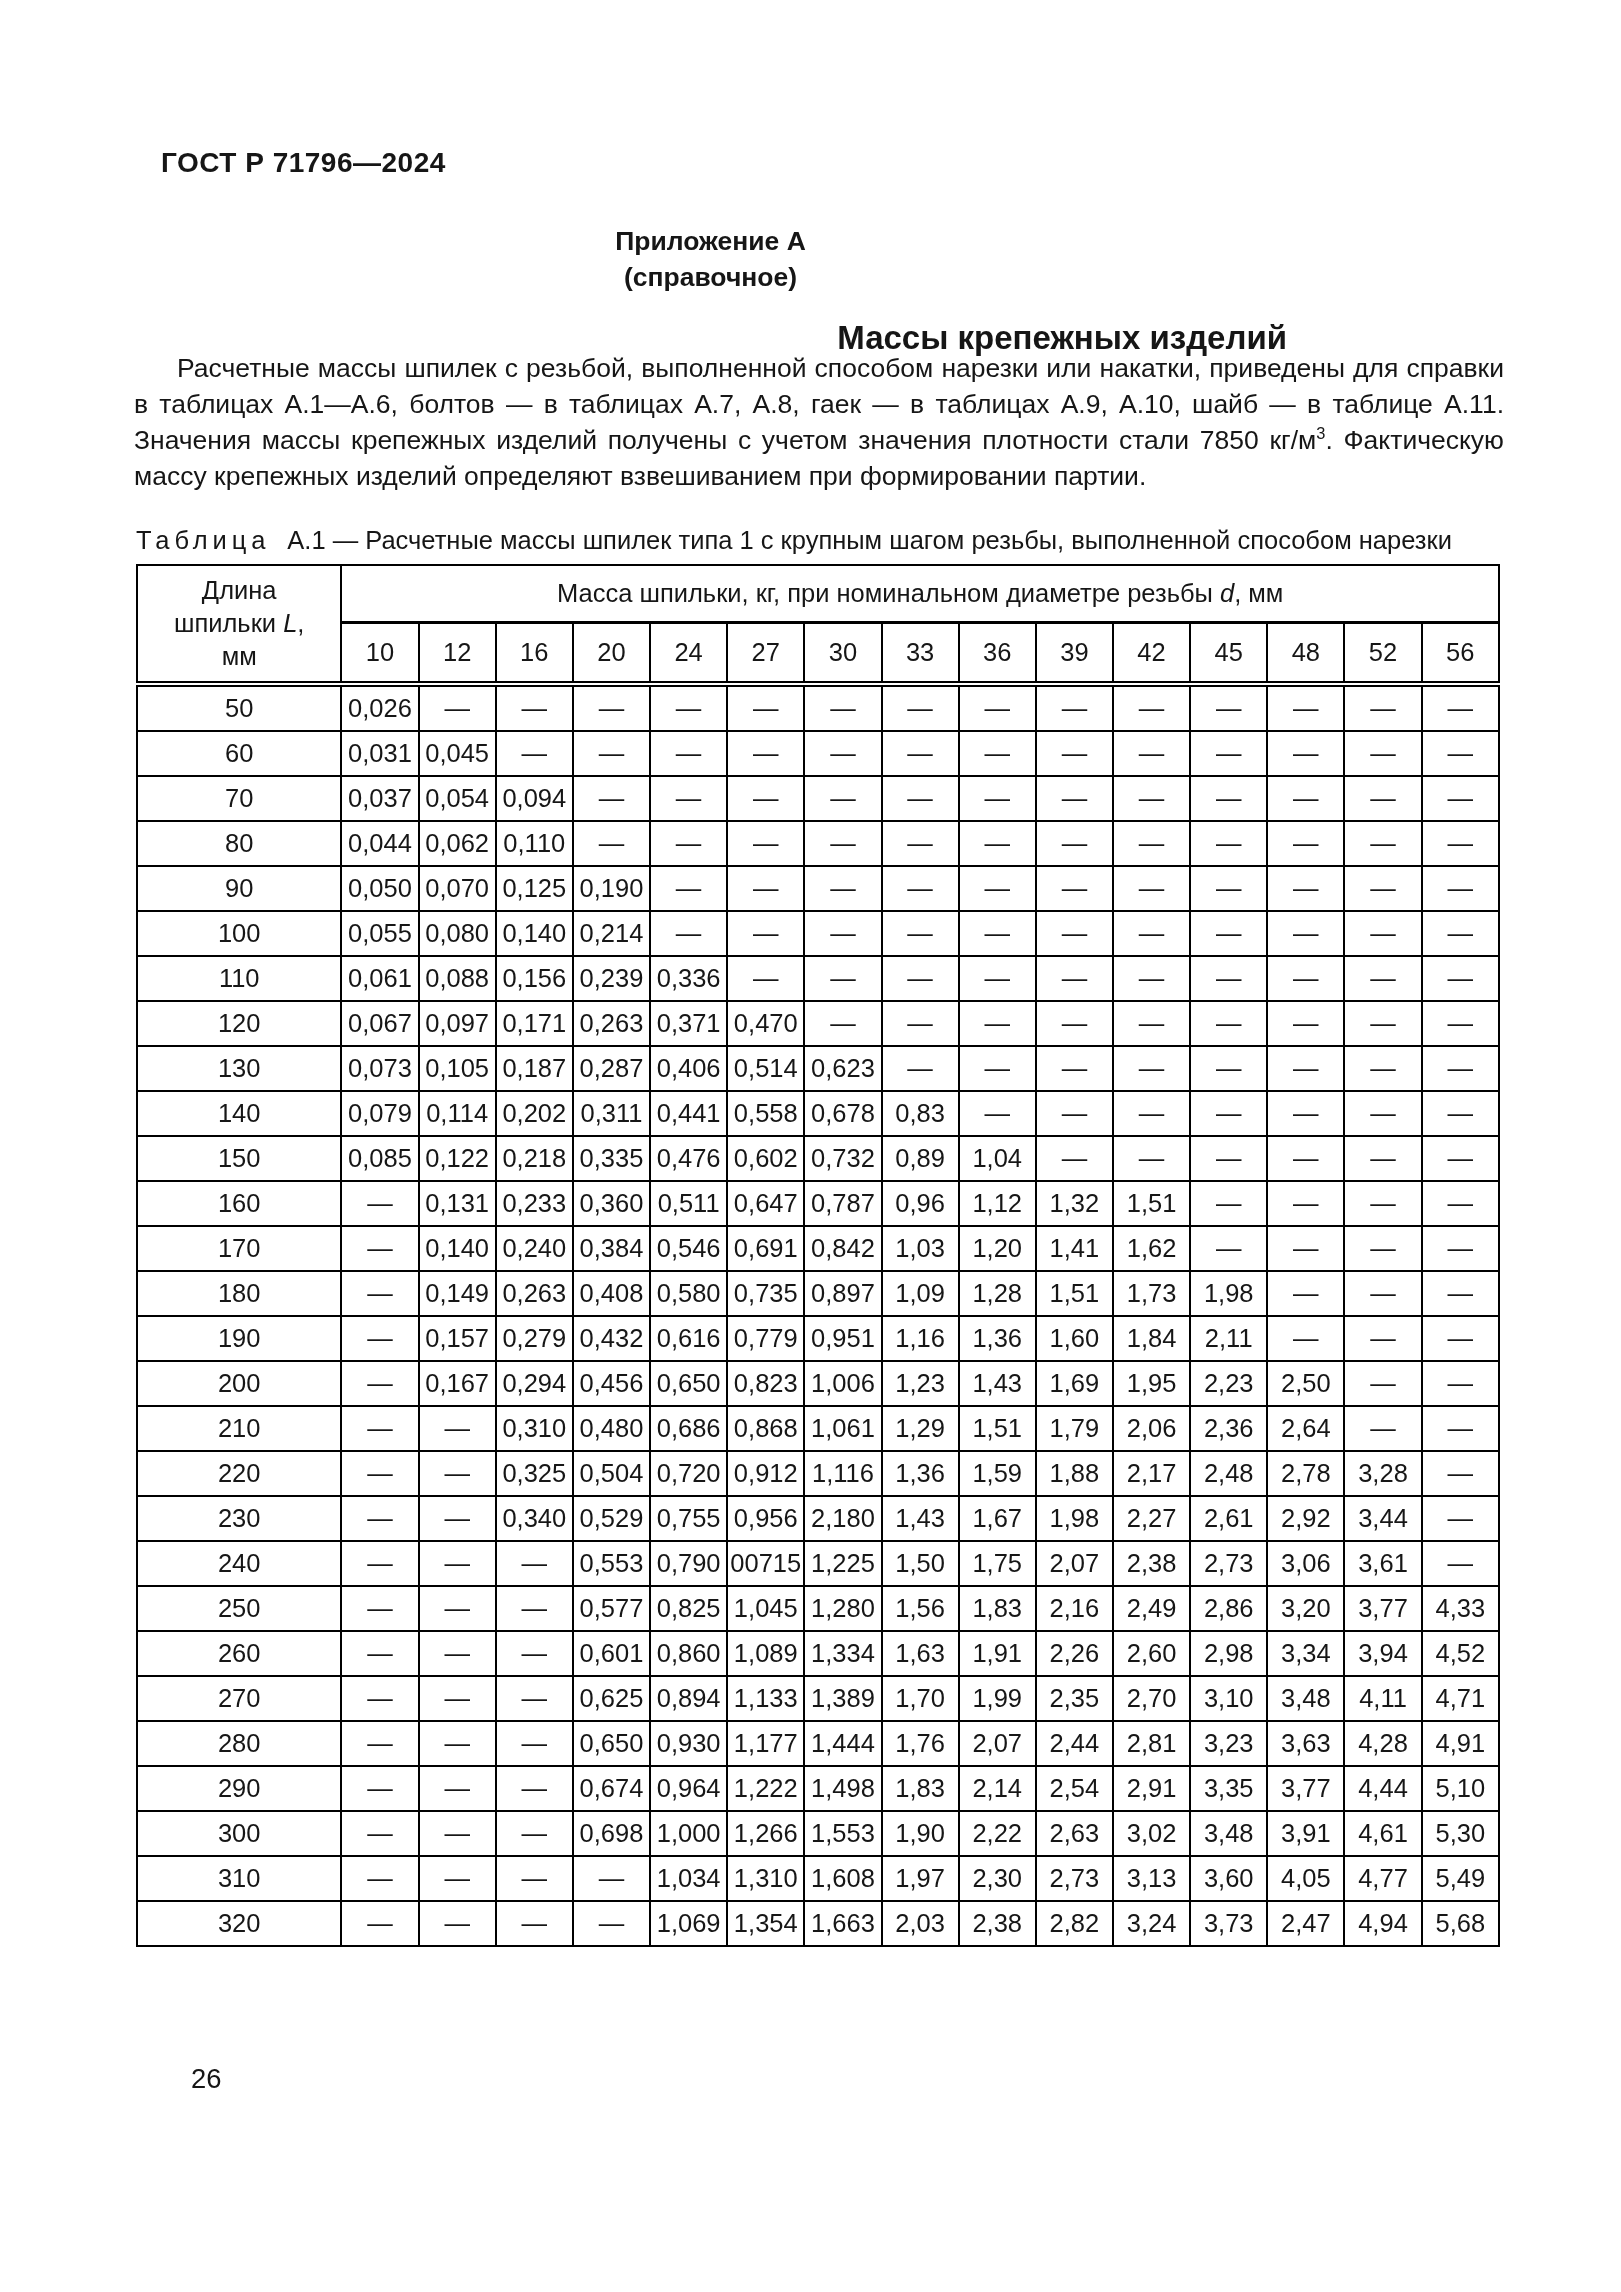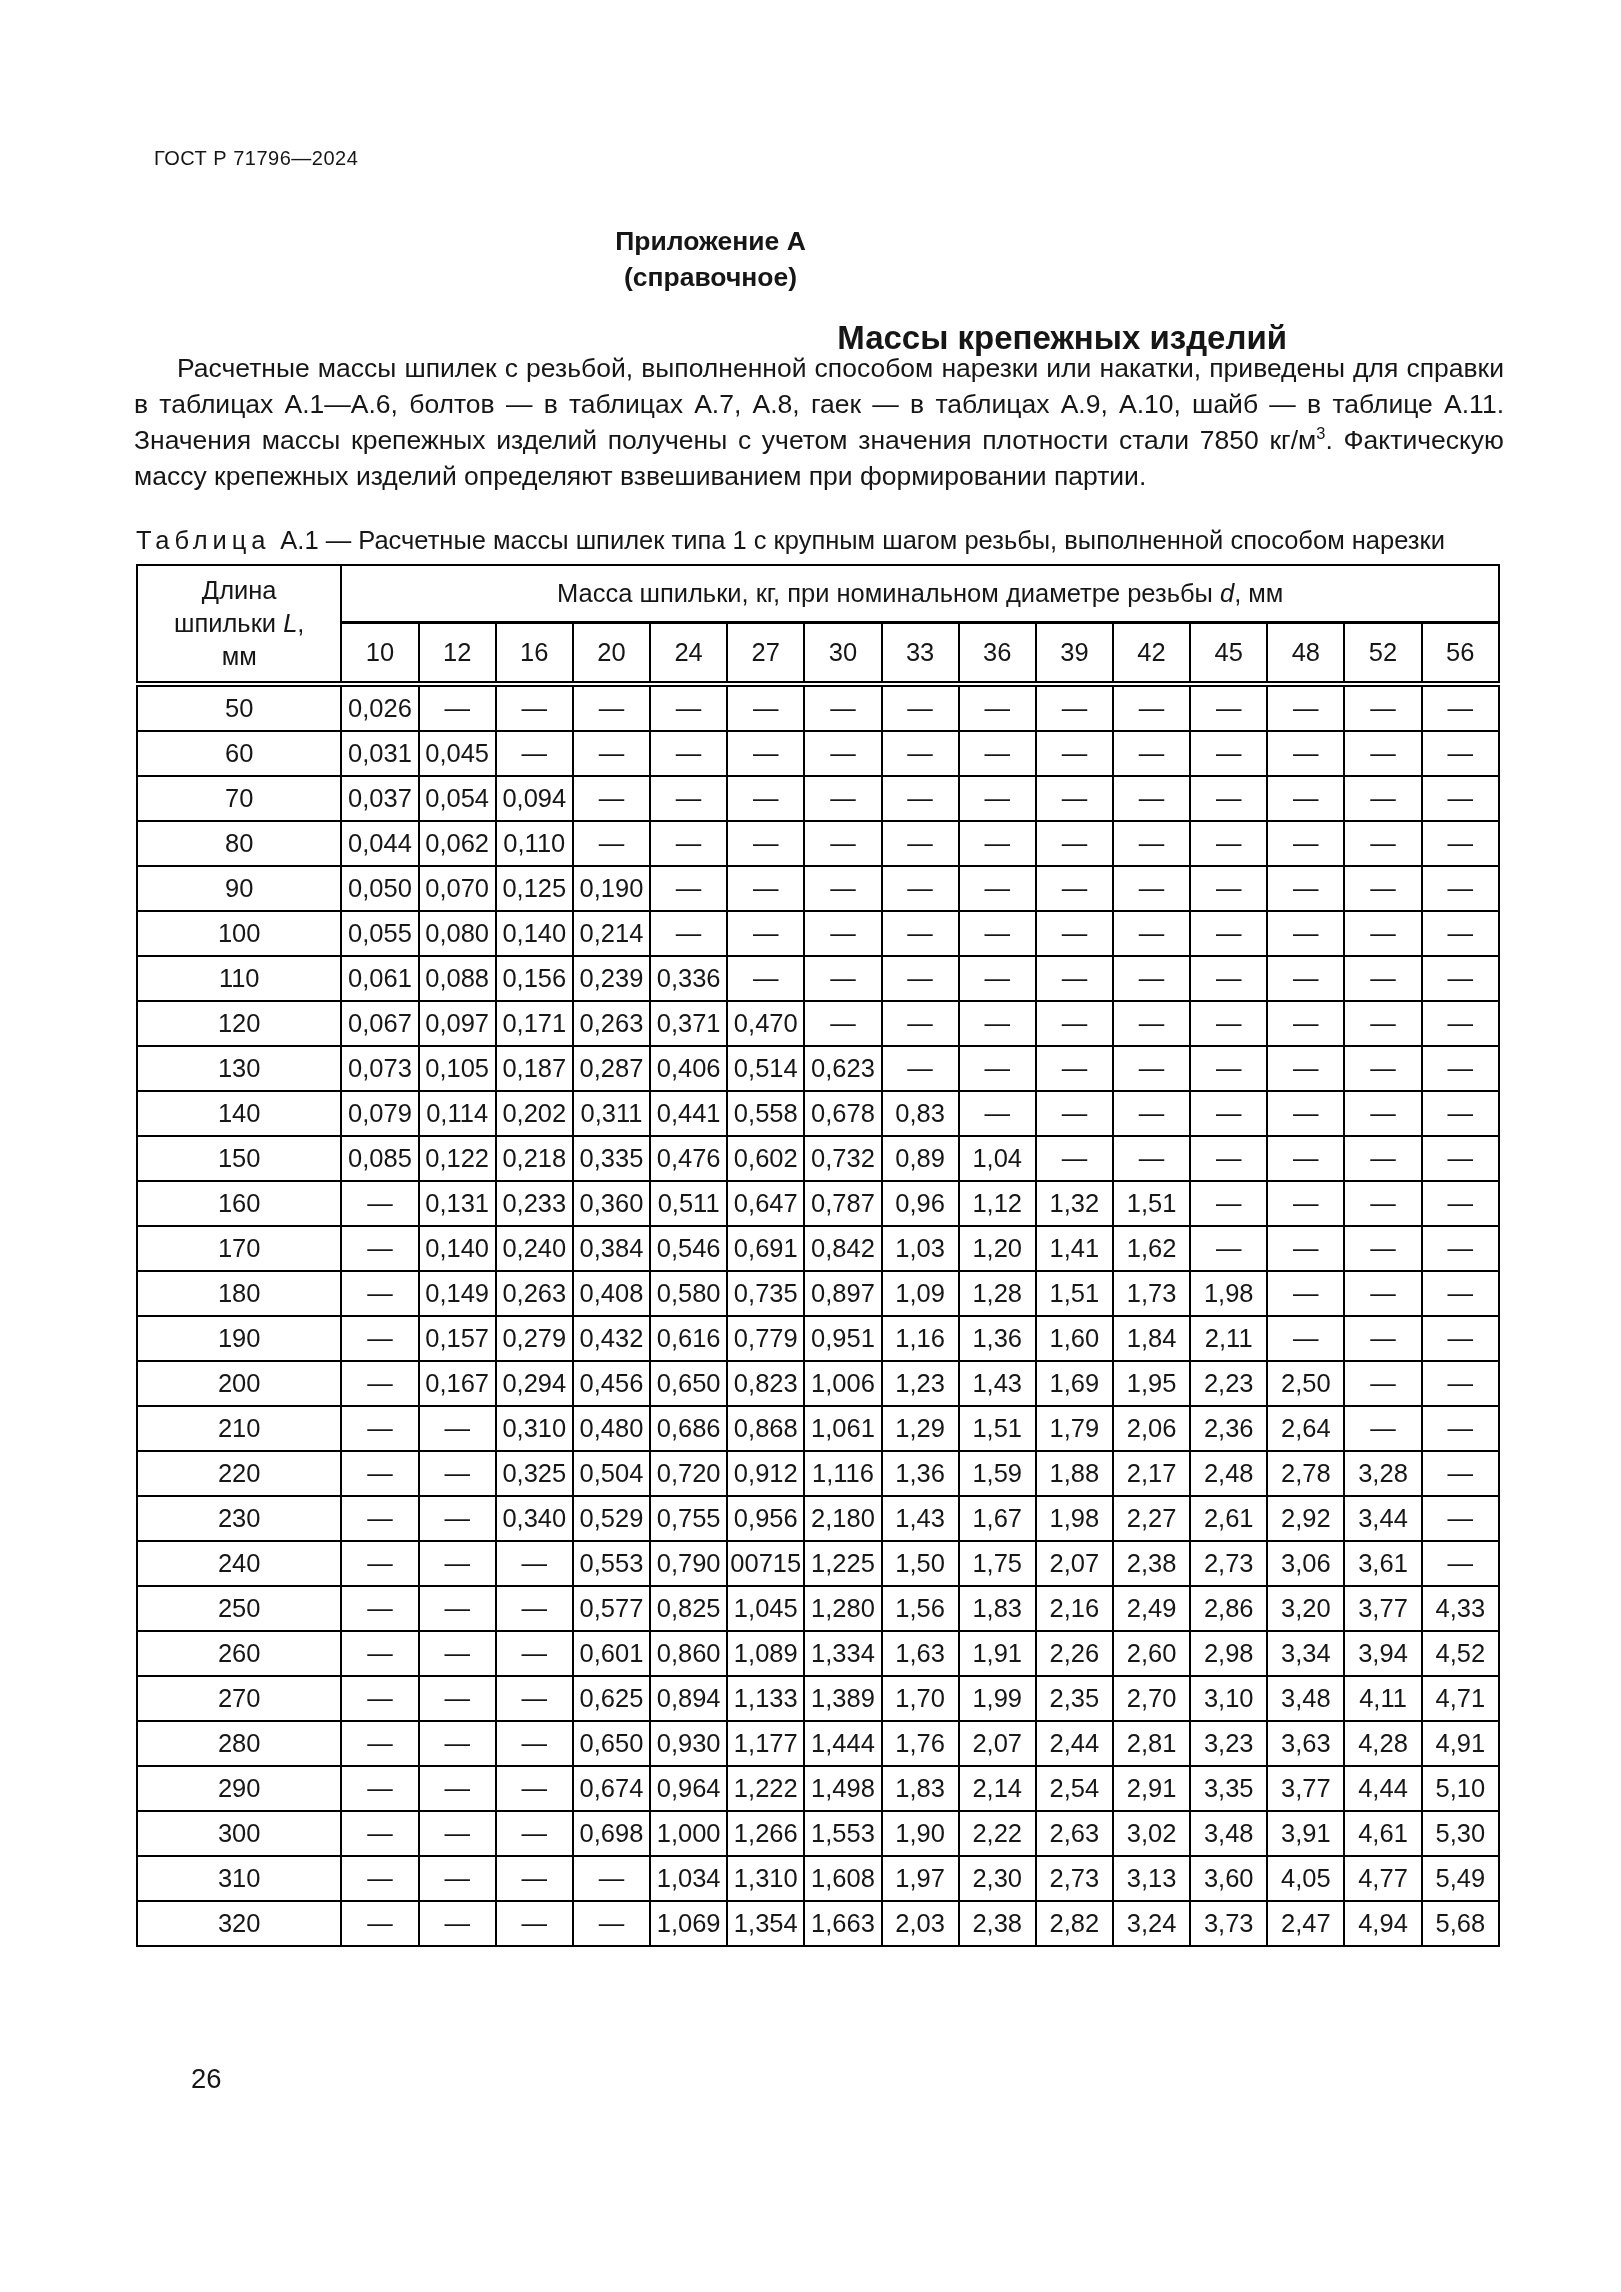--- a/index.html
+++ b/index.html
@@ -5,43 +5,43 @@
   html,body { margin:0; padding:0; background:#ffffff; }
   .page {
     position:relative;
     width:1621px; height:2293px;
     background:#ffffff;
     font-family:"Liberation Sans", sans-serif;
     color:#161616;
     overflow:hidden;
   }
   .doc-code {
-    position:absolute; left:154px; top:147px;
-    font-size:20px; font-weight:400; letter-spacing:0.5px;
+    position:absolute; left:161px; top:147px;
+    font-size:28px; font-weight:700; letter-spacing:0.5px;
   }
   .headings {
     position:absolute; left:134px; top:223px; width:1153px;
     text-align:center; font-weight:700; font-size:26.5px; line-height:36px;
   }
   .section-title {
     position:absolute; left:134px; top:319px; width:1153px;
     text-align:right; font-weight:700; font-size:33px;
   }
   .body-par {
     position:absolute; left:134px; top:350px; width:1370px;
     font-size:26.5px; line-height:36px; text-align:justify;
     text-indent:43px; margin:0;
   }
   .body-par sup { font-size:62%; line-height:0; }
   .table-caption {
     position:absolute; left:136px; top:526px; width:1370px;
     font-size:25.5px;
   }
   .caption-word { letter-spacing:4.9px; }
-  .caption-num { margin-left:10px; }
+  .caption-num { margin-left:17px; }
   .gost-table {
     position:absolute; left:136px; top:564px; width:1364px;
     border-collapse:collapse; table-layout:fixed;
     border:2.9px solid #000;
     font-size:25.5px; color:#161616;
   }
   .gost-table th, .gost-table td {
     border:2px solid #000;
     text-align:center; vertical-align:middle;
     font-weight:400; padding:0;

